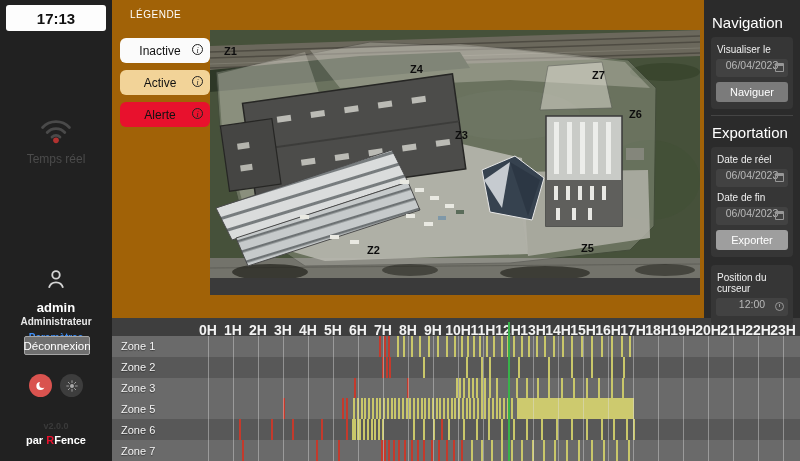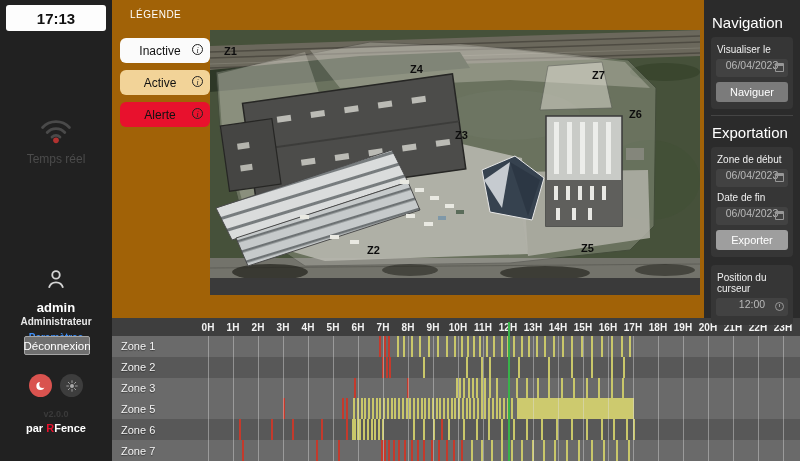--- a/index.html
+++ b/index.html
@@ -21,21 +21,21 @@
   .user-role{font-size:10px;font-weight:bold;color:#e8e8e8;margin-top:1px;}
   .settings-link{display:inline-block;font-size:10px;font-weight:bold;color:#3e8ef7;margin-top:2px;cursor:pointer;}
   .logout-btn{position:absolute;left:24px;top:336px;width:66px;height:19px;background:#6f6f6f;border:1px solid #a5a5a5;
               border-radius:2px;color:#fff;font-size:11.5px;font-family:inherit;display:flex;align-items:center;justify-content:center;cursor:pointer;}
   .theme-toggles{position:absolute;left:0;top:374px;width:112px;display:flex;justify-content:center;gap:8px;}
   .toggle{width:23px;height:23px;border-radius:50%;display:flex;align-items:center;justify-content:center;cursor:pointer;}
   .toggle.moon{background:#d9534f;}
   .toggle.sun{background:#3d3d3d;}
   .brand{position:absolute;left:0;top:408px;width:112px;text-align:center;}
   .brand-name{font-size:14px;font-weight:bold;letter-spacing:.5px;color:#fff;}
-  .brand-version{font-size:9px;color:#3a3a3a;font-weight:bold;margin-top:1px;}
+  .brand-version{font-size:9px;color:#3a3a3a;font-weight:bold;margin-top:13px;}
   .brand-byline{font-size:11px;font-weight:bold;color:#fff;margin-top:3px;}
   .brand-byline .red{color:#e8112d;}
 
   
   .legend-title{position:absolute;left:122px;top:9px;font-size:10px;font-weight:normal;letter-spacing:.5px;color:#fff;z-index:4;margin-left:8px;}
   .legend{position:absolute;left:120px;top:38px;width:90px;z-index:4;}
   .legend-btn{position:relative;width:90px;height:25px;border-radius:6px;margin-bottom:7px;border:none;
               display:flex;align-items:center;justify-content:center;color:#111;font-size:12px;font-family:inherit;cursor:pointer;}
   .legend-btn .txt{margin-right:10px;}
   .legend-btn .info{position:absolute;right:7px;top:6px;width:11px;height:11px;border:1px solid #222;border-radius:50%;
@@ -59,21 +59,21 @@
   .clk:after{content:"";display:block;width:1px;height:3px;background:#979797;margin:1px 0 0 3px;}
   .rp-btn{height:20px;border:none;border-radius:3px;color:#fff;font-size:11px;font-family:inherit;width:100%;cursor:pointer;
           display:flex;align-items:center;justify-content:center;}
   .rp-btn.nav{background:#7b7b7b;}
   .rp-btn.exp{background:#9e9e9e;}
   .rp-sep{border:none;border-top:1px solid #454545;margin:6px 0;}
 
   
   .timeline{position:absolute;left:112px;top:318px;width:688px;height:143px;z-index:2;background:#4a4a4a;}
   .tl-header{position:absolute;left:0;top:0;width:688px;height:18px;background:#3e3e3e;}
-  .tl-hour{position:absolute;top:4px;width:26px;text-align:center;font-size:10px;font-weight:bold;color:#f2f2f2;}
+  .tl-hour{position:absolute;top:4px;width:26px;text-align:center;font-size:14px;font-weight:bold;color:#f2f2f2;}
   .tl-rows{position:absolute;left:0;top:18px;width:688px;height:125px;display:flex;flex-direction:column;}
   .tl-row{position:relative;flex:1;overflow:hidden;cursor:pointer;}
   .tl-row.odd{background:#6a6a6a;}
   .tl-row.even{background:#585858;}
   .tl-zone{position:absolute;left:9px;top:50%;transform:translateY(-50%);font-size:11px;color:#f4f4f4;
            text-shadow:0 1px 1px rgba(0,0,0,.45);z-index:3;}
   .mark{position:absolute;top:0;height:100%;width:2px;display:block;}
   .mark.r{background:#c43a2c;}
   .mark.y{background:#c9c76a;}
   .mark.band{background:#cdca6e;}
@@ -286,21 +286,21 @@
         <span class="ico">
             <span class="cal"></span>
           </span>
       </div>
       <div class="rp-btn nav">Naviguer</div>
     </div>
 
     <hr class="rp-sep">
     <div class="rp-heading">Exportation</div>
     <div class="rp-box">
-      <div class="rp-label">Zone de début</div>
+      <div class="rp-label">Date de réel</div>
       <div class="rp-input">
         <span>06/04/2023</span>
         <span class="ico">
             <span class="cal"></span>
           </span>
       </div>
       <div class="rp-label">Date de fin</div>
       <div class="rp-input">
         <span>06/04/2023</span>
         <span class="ico">

